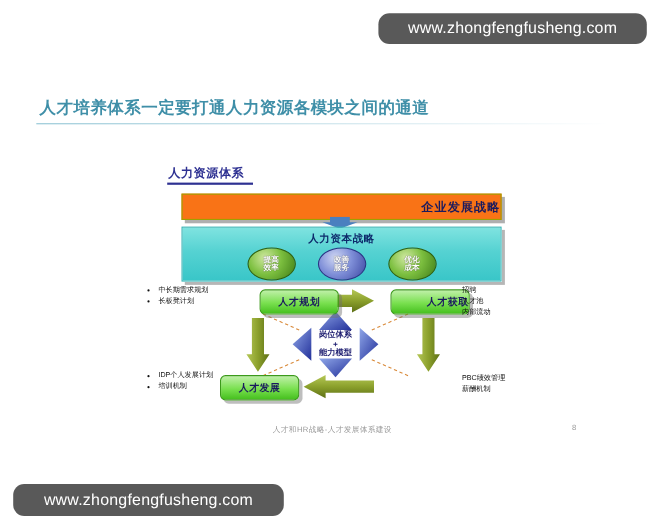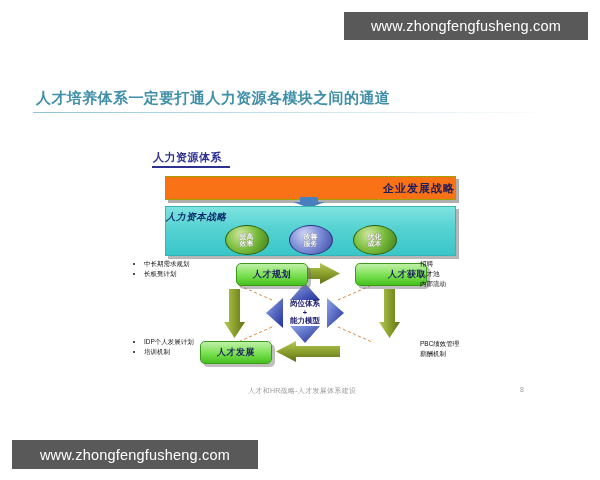--- a/index.html
+++ b/index.html
@@ -15,20 +15,21 @@
   .watermark{
     position:absolute;
     background:#595959;
     color:#ffffff;
     display:flex;
     align-items:center;
     justify-content:center;
     font-size:14.5px;
     letter-spacing:.2px;
     white-space:nowrap;
+    border-radius:10px;
   }
   .wm-top{ left:344px; top:12px; width:244px; height:28px; }
   .wm-bottom{ left:12px; top:440px; width:246px; height:29px; }
 
   
   .slide-title{
     position:absolute;
     left:36px; top:89px;
     font-size:15px;
     font-weight:bold;
@@ -94,25 +95,25 @@
     position:absolute;
     left:165px; top:206px;
     width:289px; height:48px;
     background:linear-gradient(180deg,#7fe3e0 0%,#55d2d2 45%,#39c6c8 100%);
     border:1px solid #37b4b6;
     box-shadow:3px 3px 0 rgba(110,110,110,.5);
   }
   .capital-title{
     position:absolute;
     left:0; right:0; top:4px;
+    text-align:center;
     font-size:9.5px;
     font-weight:bold;
     color:#0d2a6b;
     letter-spacing:.6px;
-    font-style:italic;
   }
   .circle-row{
     position:absolute;
     left:0;right:0;top:18px;
     display:flex;
     justify-content:center;
     gap:20px;
   }
   .pill{
     width:42px;height:28px;

